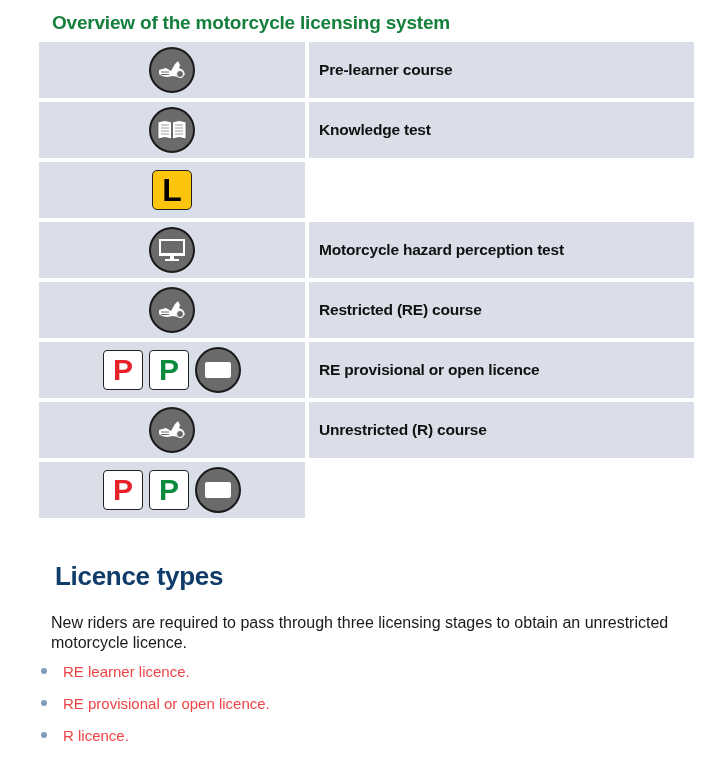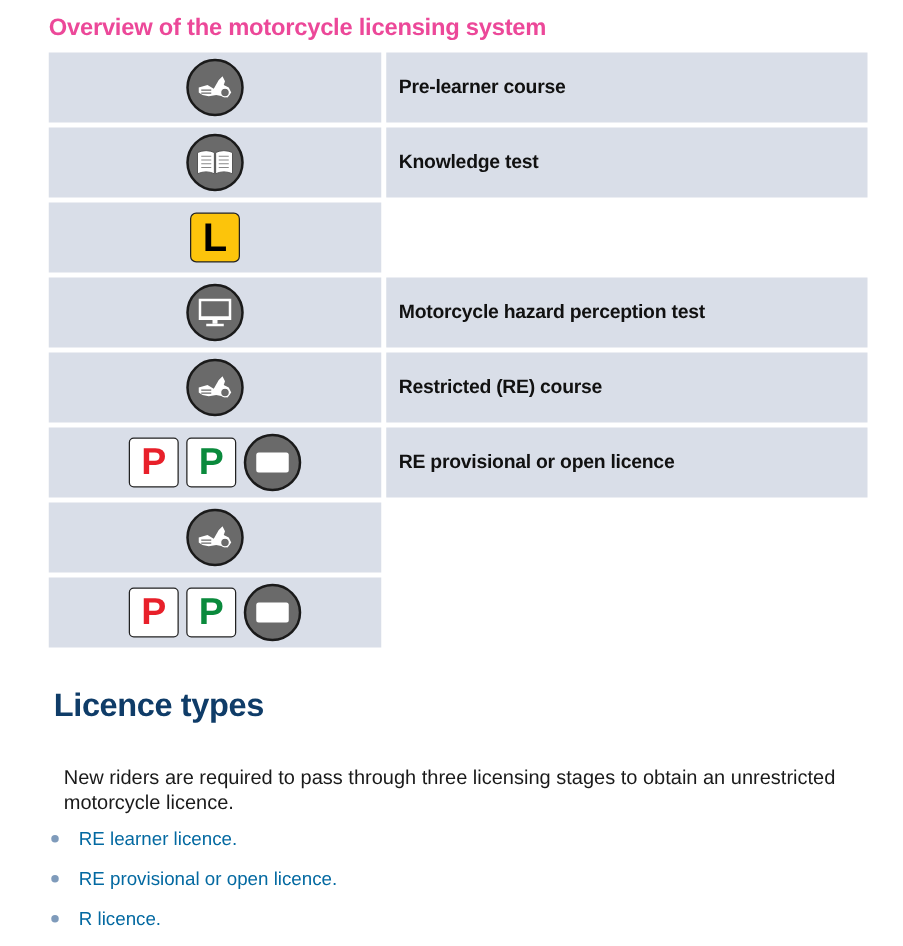--- a/index.html
+++ b/index.html
@@ -1,19 +1,19 @@
 <!DOCTYPE html>
 <html><head>
 <meta charset="utf-8">
 <style>
   html, body { margin: 0; padding: 0; background: #ffffff; }
   body { width: 722px; height: 757px; position: relative; overflow: hidden;
          font-family: "Liberation Sans", sans-serif; color: #111; }
-  .table-title { position: absolute; left: 39px; top: 12px; margin: 0;
-         font-size: 19px; font-weight: bold; color: #ec4899; letter-spacing: -0.2px; }
+  .table-title { position: absolute; left: 52px; top: 12px; margin: 0;
+         font-size: 19px; font-weight: bold; color: #15803d; letter-spacing: -0.2px; }
   .steps { position: absolute; left: 39px; top: 42px; width: 655px; }
   .step-row { display: flex; height: 56px; margin-bottom: 4px; }
   .cell-icons { width: 266px; background: #d9dee8; display: flex;
          align-items: center; justify-content: center; gap: 6px; }
   .cell-label { flex: 1; margin-left: 4px; background: #d9dee8; display: flex;
          align-items: center; padding-left: 10px; font-weight: bold; font-size: 15.5px;
          letter-spacing: -0.2px; }
   .icon { display: inline-block; }
   .circle-icon { width: 46px; height: 46px; border-radius: 50%; background: #6a6a6a;
          border: 2px solid #1a1a1a; box-sizing: border-box; display: flex;
@@ -22,26 +22,26 @@
          background: #fff; box-sizing: border-box; display: flex; align-items: center;
          justify-content: center; font-weight: bold; font-size: 30px; line-height: 1;
          font-family: "Liberation Sans", sans-serif; }
   .plate-red { color: #e8202a; }
   .plate-green { color: #0a8a3c; }
   .plate-l { width: 40px; height: 40px; border: 1.5px solid #222; border-radius: 5px;
          background: #fcc40b; box-sizing: border-box; display: flex; align-items: center;
          justify-content: center; color: #000; font-weight: bold; font-size: 32px;
          font-family: "Liberation Sans", sans-serif; }
   .licence-card { width: 26px; height: 16px; background: #fff; border-radius: 2px; }
-  .section-title { position: absolute; left: 39px; top: 545px; margin: 4px; font-size: 26px;
+  .section-title { position: absolute; left: 39px; top: 545px; margin: 16px; font-size: 26px;
          font-weight: bold; color: #0f3c68; letter-spacing: -0.3px; }
   .intro { position: absolute; left: 39px; top: 601px; width: 660px; margin: 12px;
          font-size: 16px; line-height: 20px; color: #1a1a1a; }
   .bullets { position: absolute; left: 39px; top: 655px; margin: 0; padding: 0;
-         list-style: none; font-size: 15px; color: #0369a1; }
+         list-style: none; font-size: 15px; color: #ef4444; }
   .bullets li { display: flex; align-items: center; height: 32px; }
   .bullet-dot { width: 6px; height: 6px; border-radius: 50%; background: #7f9bbb;
          margin-right: 16px; margin-left: 2px; }
 </style>
 </head>
 <body>
 
 <h2 class="table-title">Overview of the motorcycle licensing system</h2>
 
 <div class="steps">
@@ -119,20 +119,21 @@
   <div class="step-row">
     <div class="cell-icons">
       <span class="icon circle-icon">
         <svg width="30" height="22" viewBox="0 0 30 22">
             <path d="M2 11 L9 9 L14 12 L18 5 L21 2 L23 6 L22 9 L26 11 L28 15 L25 19 L21 18 L16 17 L10 18 L5 17 L2 15 Z" fill="#fff"></path>
             <circle cx="23" cy="15" r="3.5" fill="#6a6a6a" stroke="#fff" stroke-width="1"></circle>
             <path d="M4 13 H12 M4 15.5 H12" stroke="#6a6a6a" stroke-width="1"></path>
           </svg>
       </span>
     </div>
+    <div class="cell-label">Unrestricted (R) course</div>
   </div>
 
   <div class="step-row">
     <div class="cell-icons">
       <span class="icon plate plate-red">P</span>
       <span class="icon plate plate-green">P</span>
       <span class="icon circle-icon">
           <span class="licence-card"></span>
         </span>
     </div>

